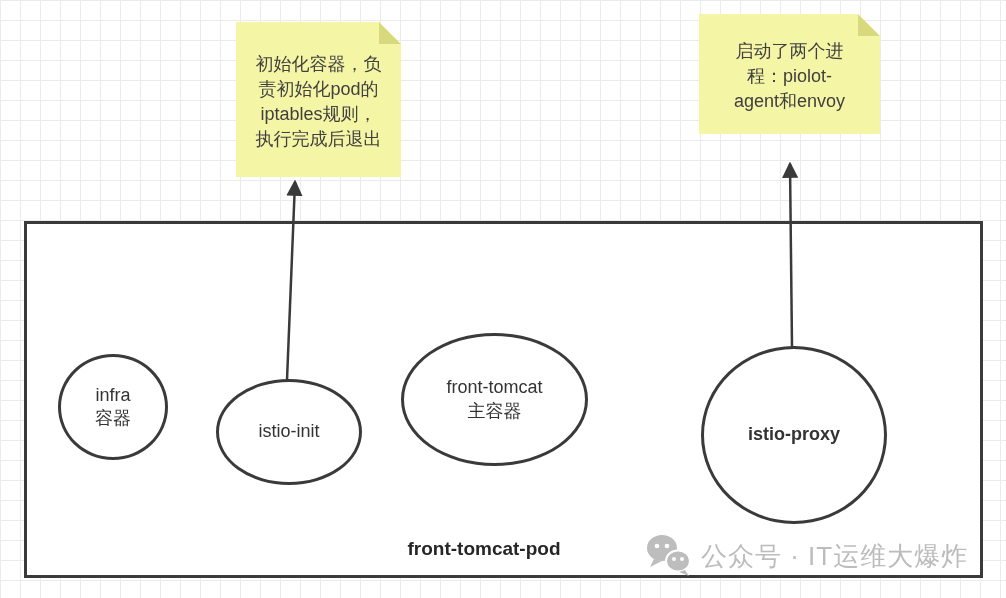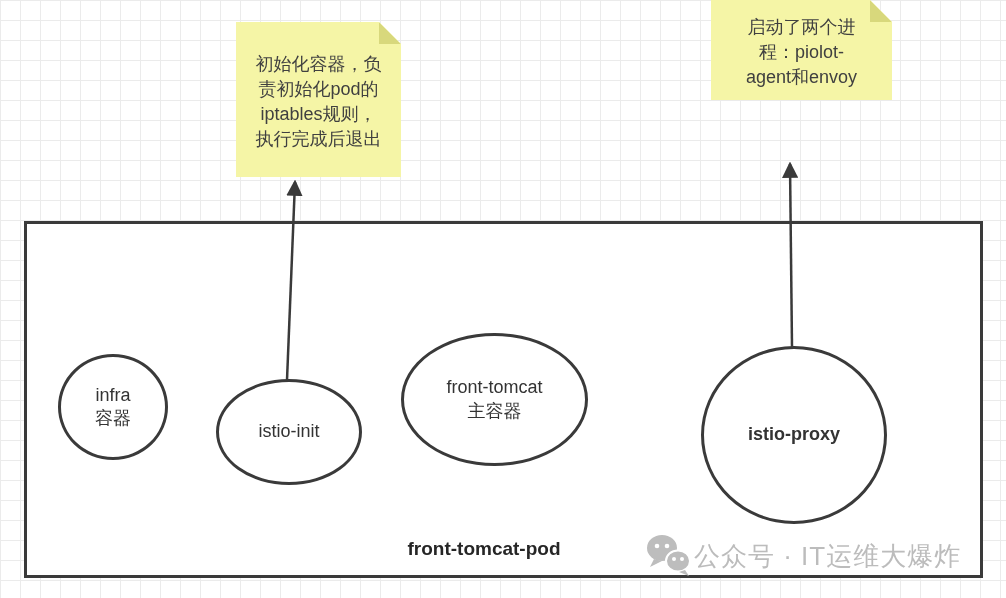--- a/index.html
+++ b/index.html
@@ -81,30 +81,30 @@
   }
   .note .note-text {
     text-align: center;
     font-size: 18px;
     line-height: 25px;
     color: #404040;
     white-space: pre-line;
     padding-top: 4px;
   }
   .note.note-init  { left: 214px; top: 22px; width: 165px; height: 155px; margin-left: 22px; }
-  .note.note-proxy { left: 699px; top: 0; width: 181px; height: 100px; margin-left: 12px; }
+  .note.note-proxy { left: 699px; top: 14px; width: 181px; height: 120px; }
 
   
   .watermark {
     position: absolute;
     left: 645px; top: 534px;
     height: 44px;
     display: flex;
     align-items: center;
-    gap: 2px;
+    gap: 9px;
   }
   .watermark .wm-text {
     font-size: 26px;
     color: #bcbcbc;
     letter-spacing: 1px;
     white-space: nowrap;
   }
 </style>
 </head>
 <body>

